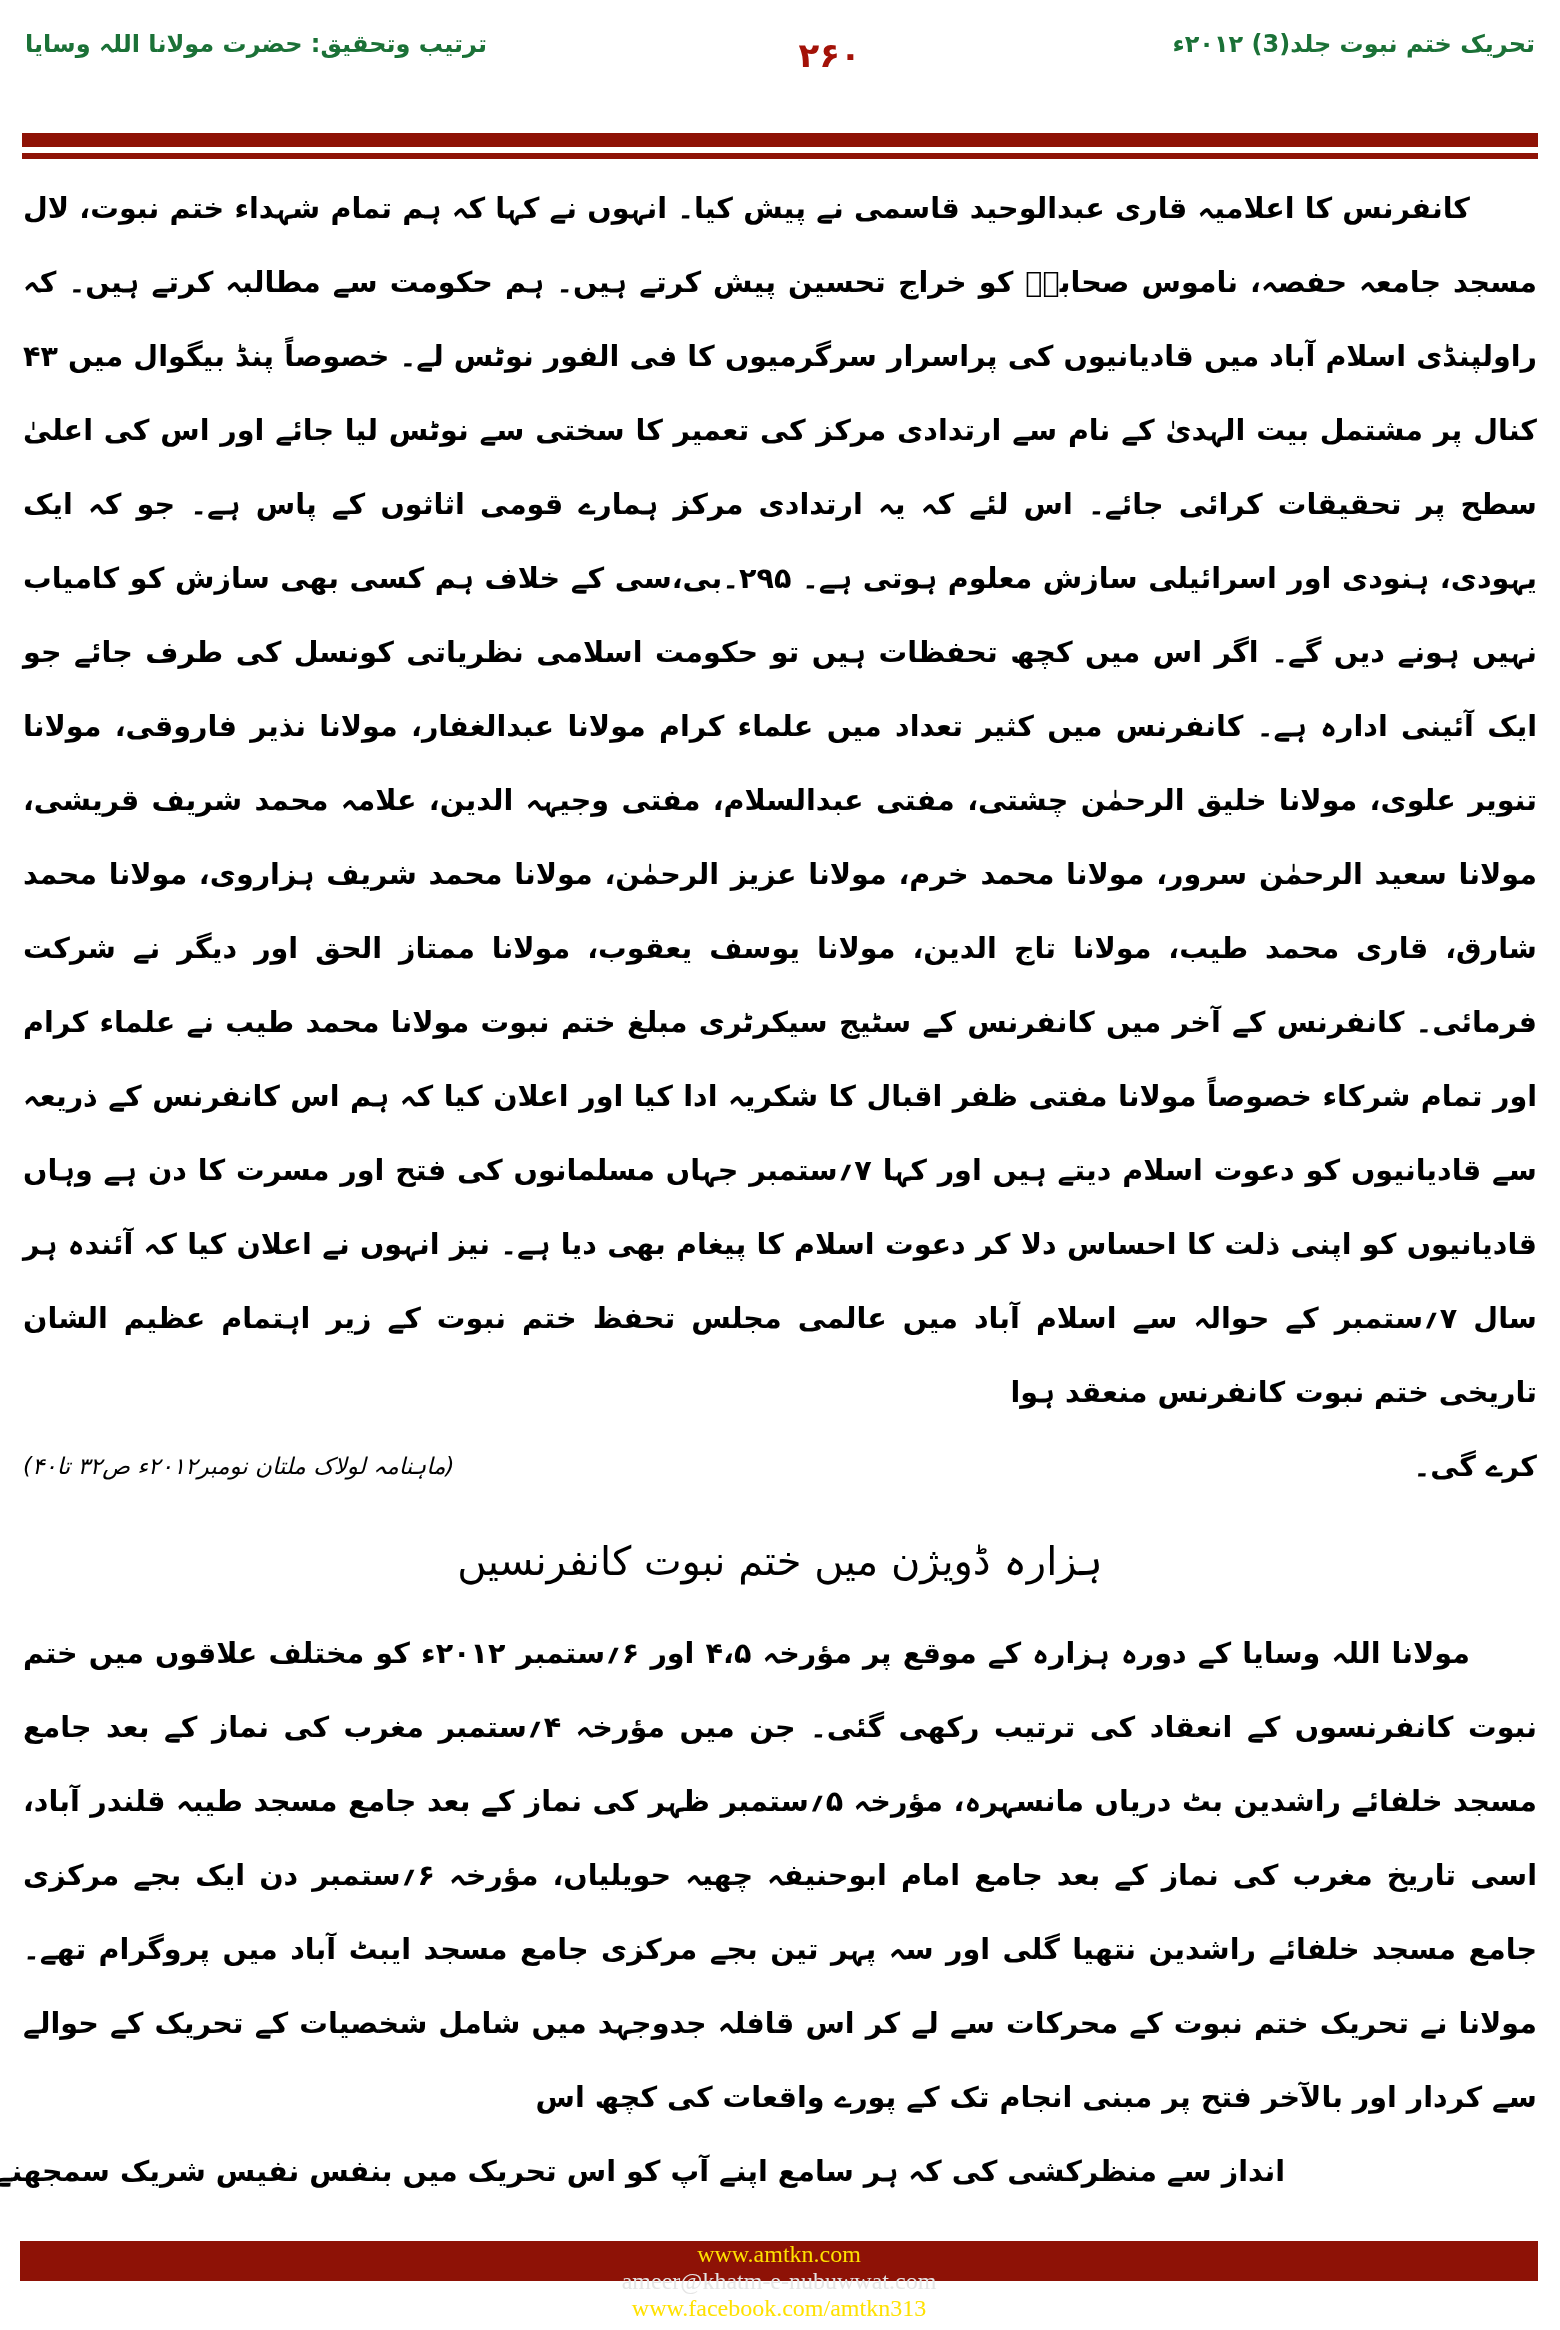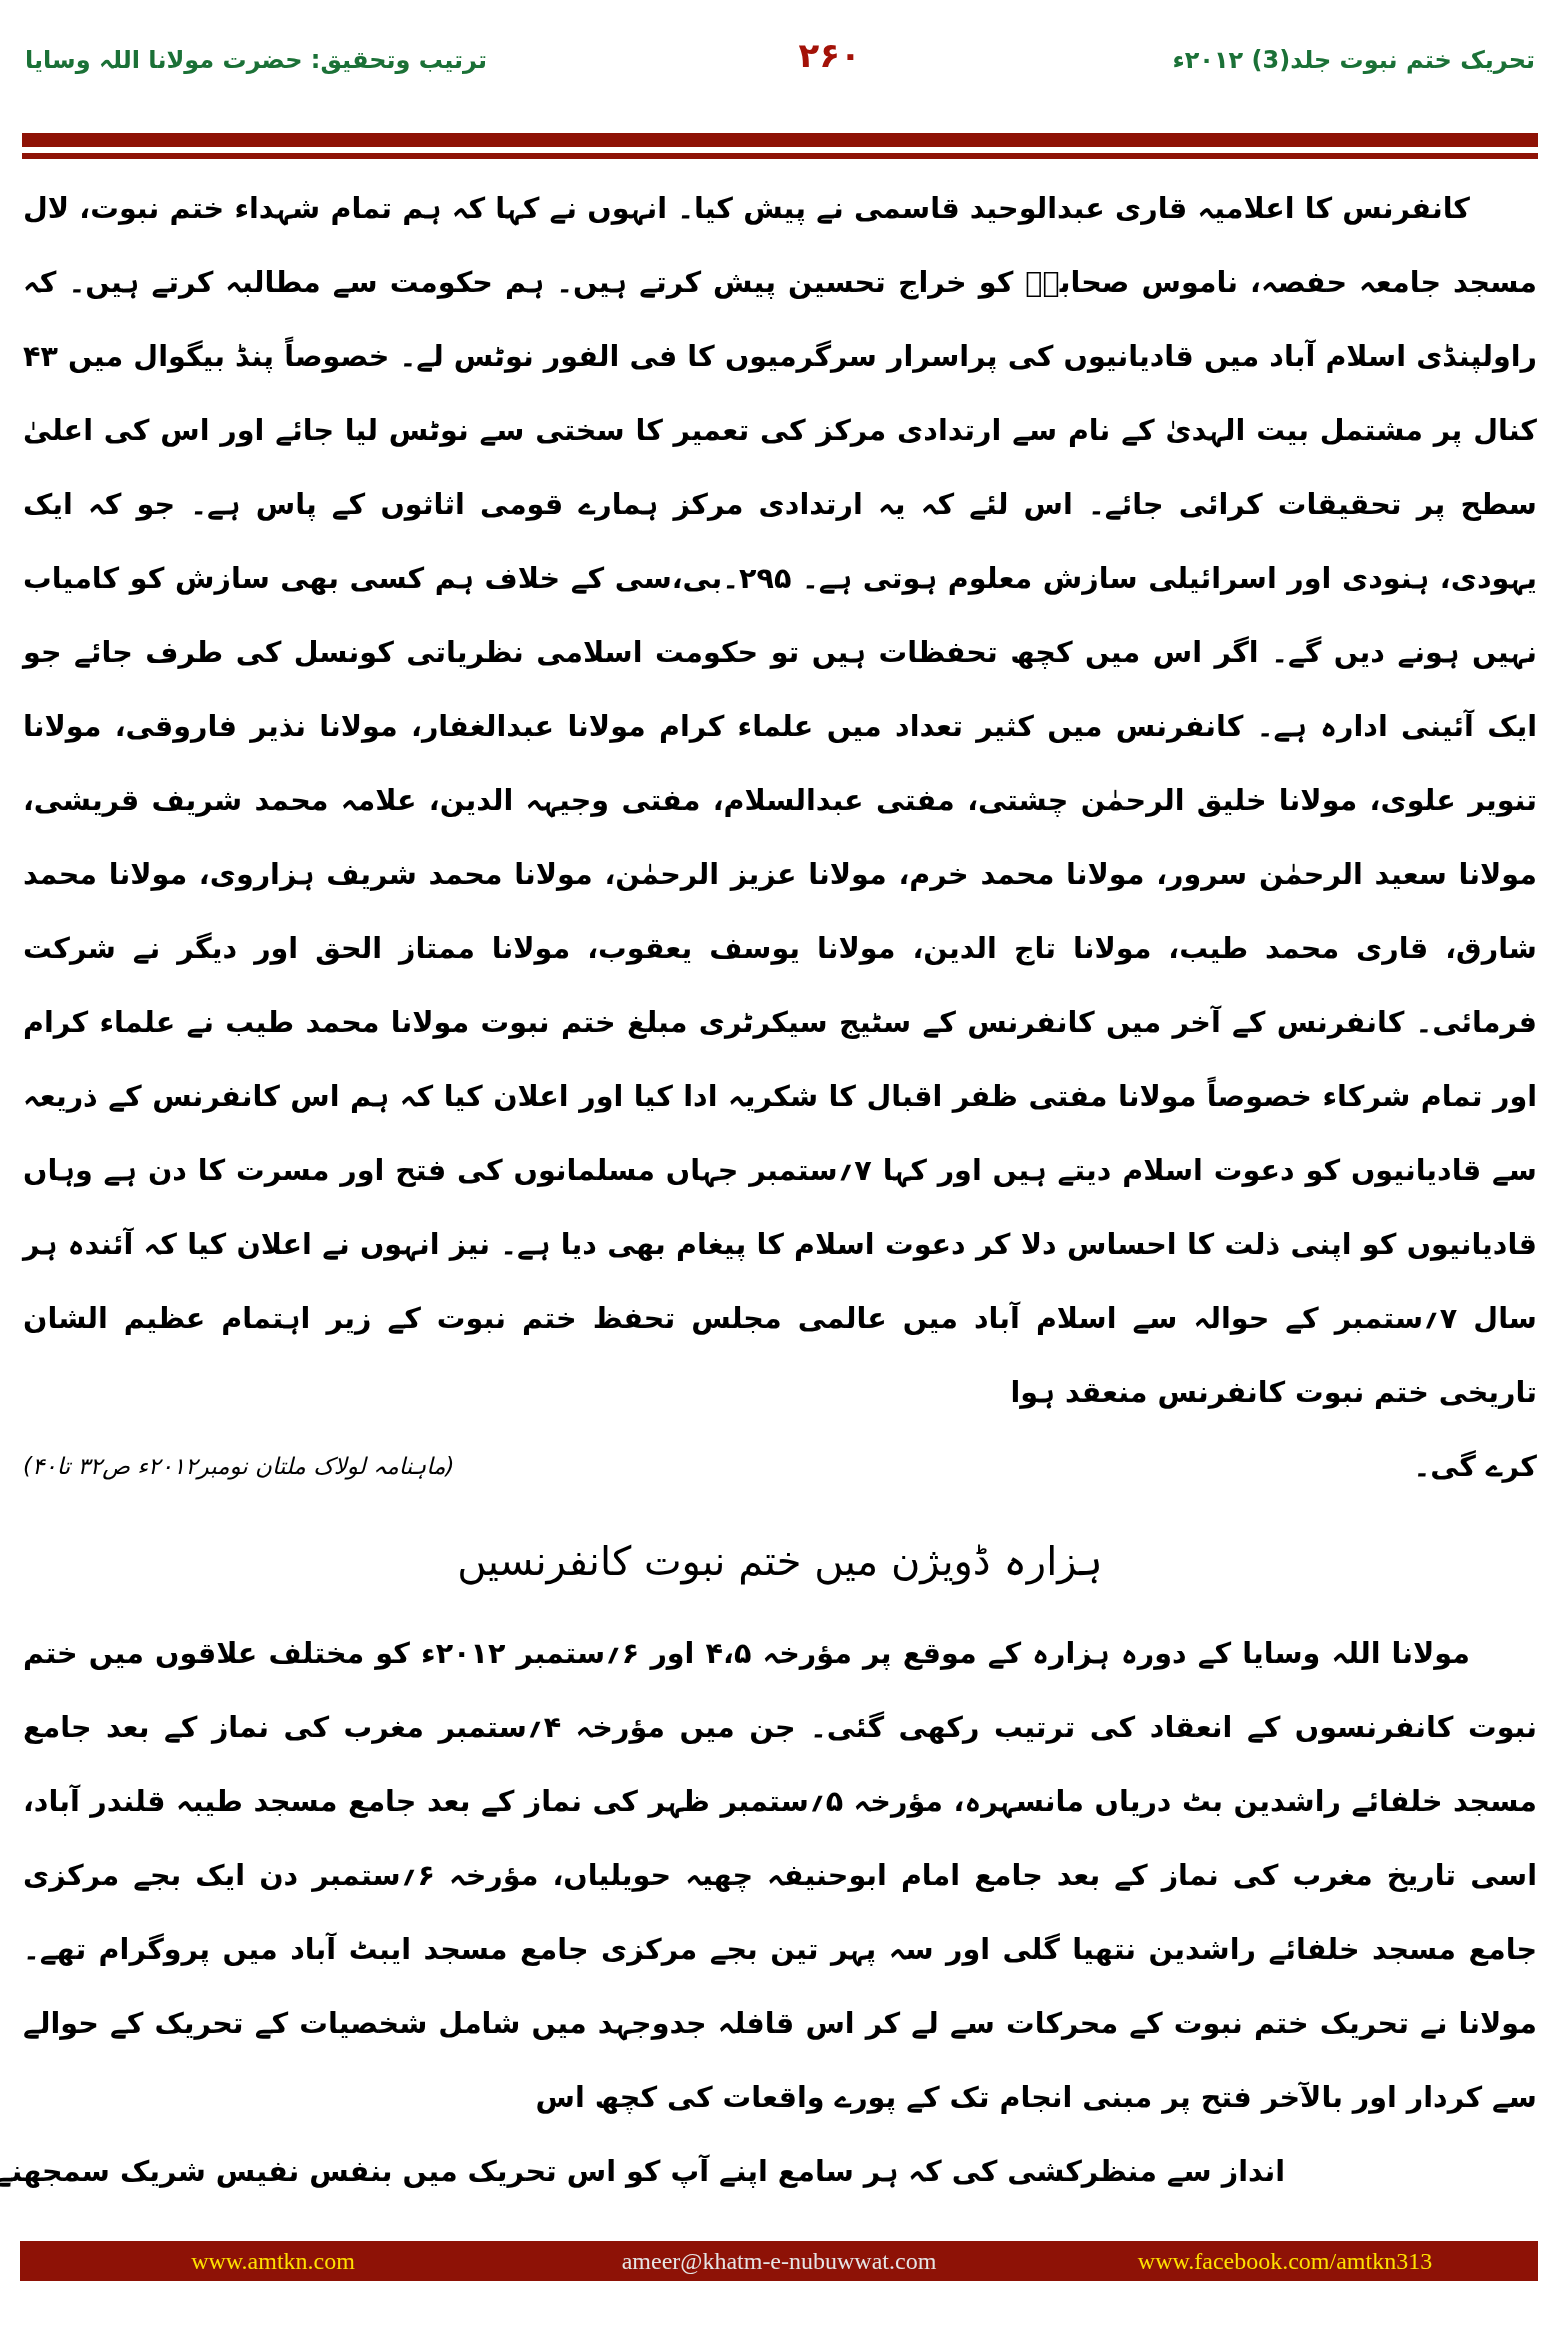--- a/index.html
+++ b/index.html
@@ -12,21 +12,21 @@
   }
   .page{position:absolute;inset:0;}
 
   
   .header{
     display:flex;justify-content:space-between;align-items:flex-start;
     padding:23.5px 25px 0 25px;height:126px;box-sizing:border-box;
   }
   .header .side-title{
     color:#1b7137;font-size:24px;font-weight:bold;direction:rtl;
-    margin-top:22px;white-space:nowrap;
+    margin-top:6px;white-space:nowrap;
   }
   .header .page-num{
     color:#a31208;font-size:34px;font-weight:bold;direction:rtl;
     margin-top:11.8px;
   }
   .rule-thick{height:14.3px;background:#8e1206;margin:6.7px 22px 0 22px;}
   .rule-thin{height:5.9px;background:#8e1206;margin:5.9px 22px 0 22px;}
 
   
   .main{
@@ -56,20 +56,21 @@
     line-height:107px;margin:5px 0 1.7px 0;direction:rtl;
   }
 
   
   .footer-bar{
     position:absolute;left:20px;right:22px;bottom:49px;height:40px;
     background:#8e1206;
     display:flex;align-items:center;
     font-family:"Liberation Serif", serif;
     font-size:24px;
+    flex-direction:column;
   }
   .footer-bar .slot{flex:1;text-align:center;}
   .footer-yellow{color:#ffe100;}
   .footer-white{color:#e5e5e5;}
 </style>
 </head>
 <body>
 
 <div class="page">
 

